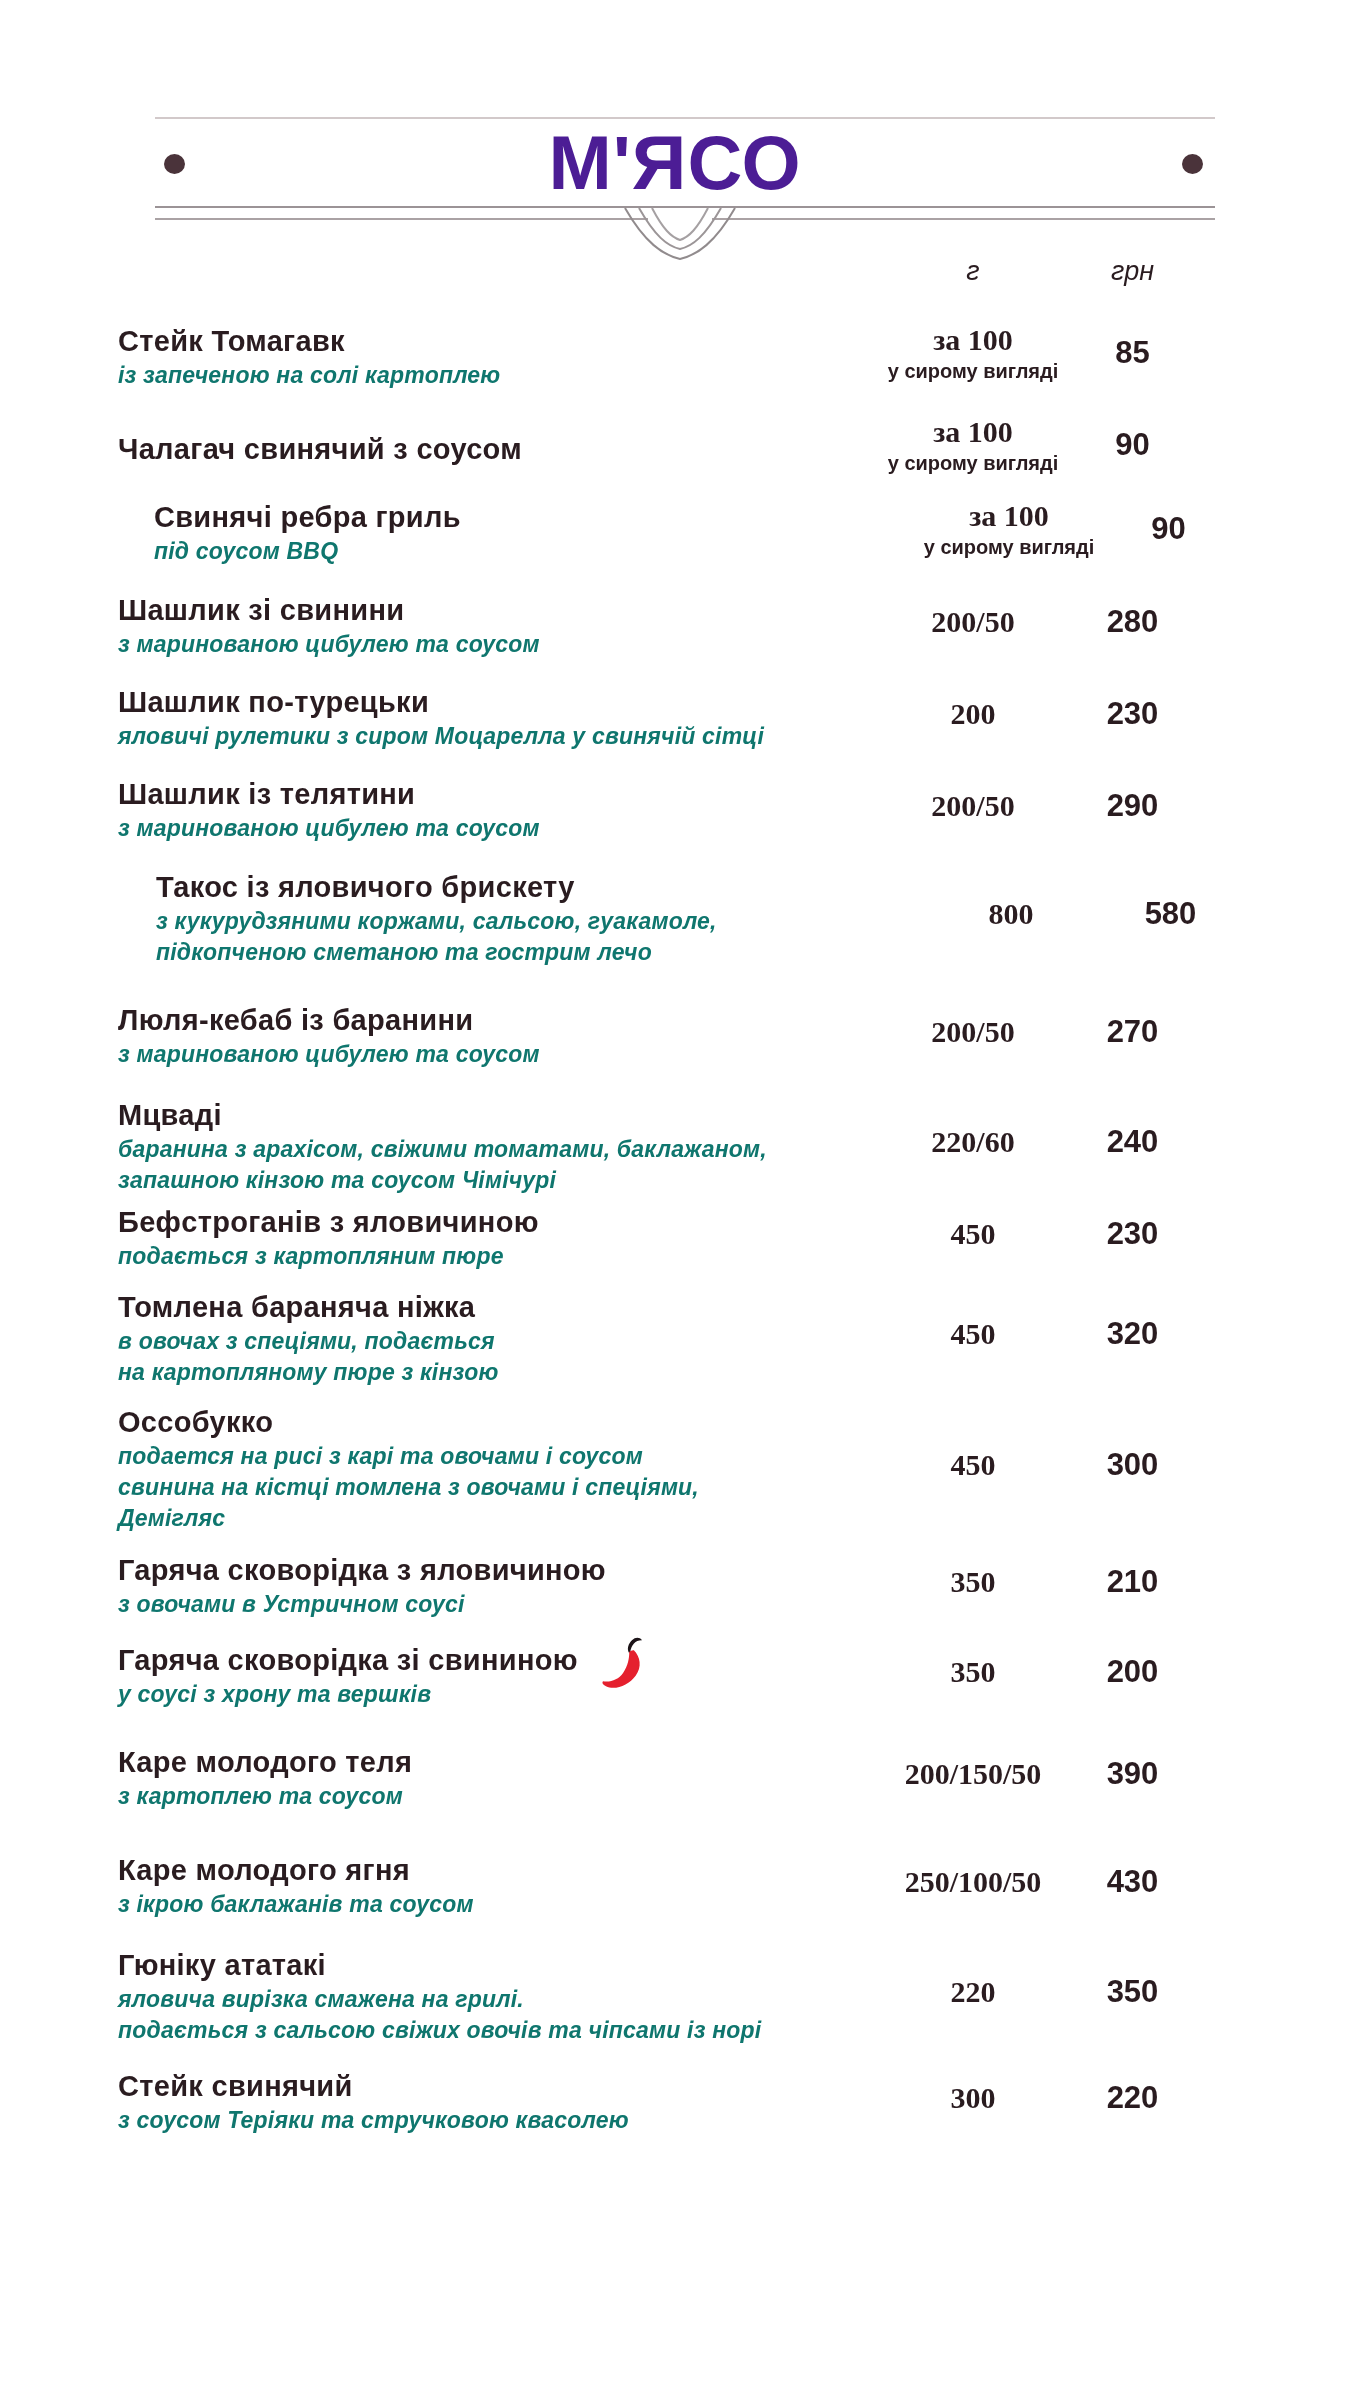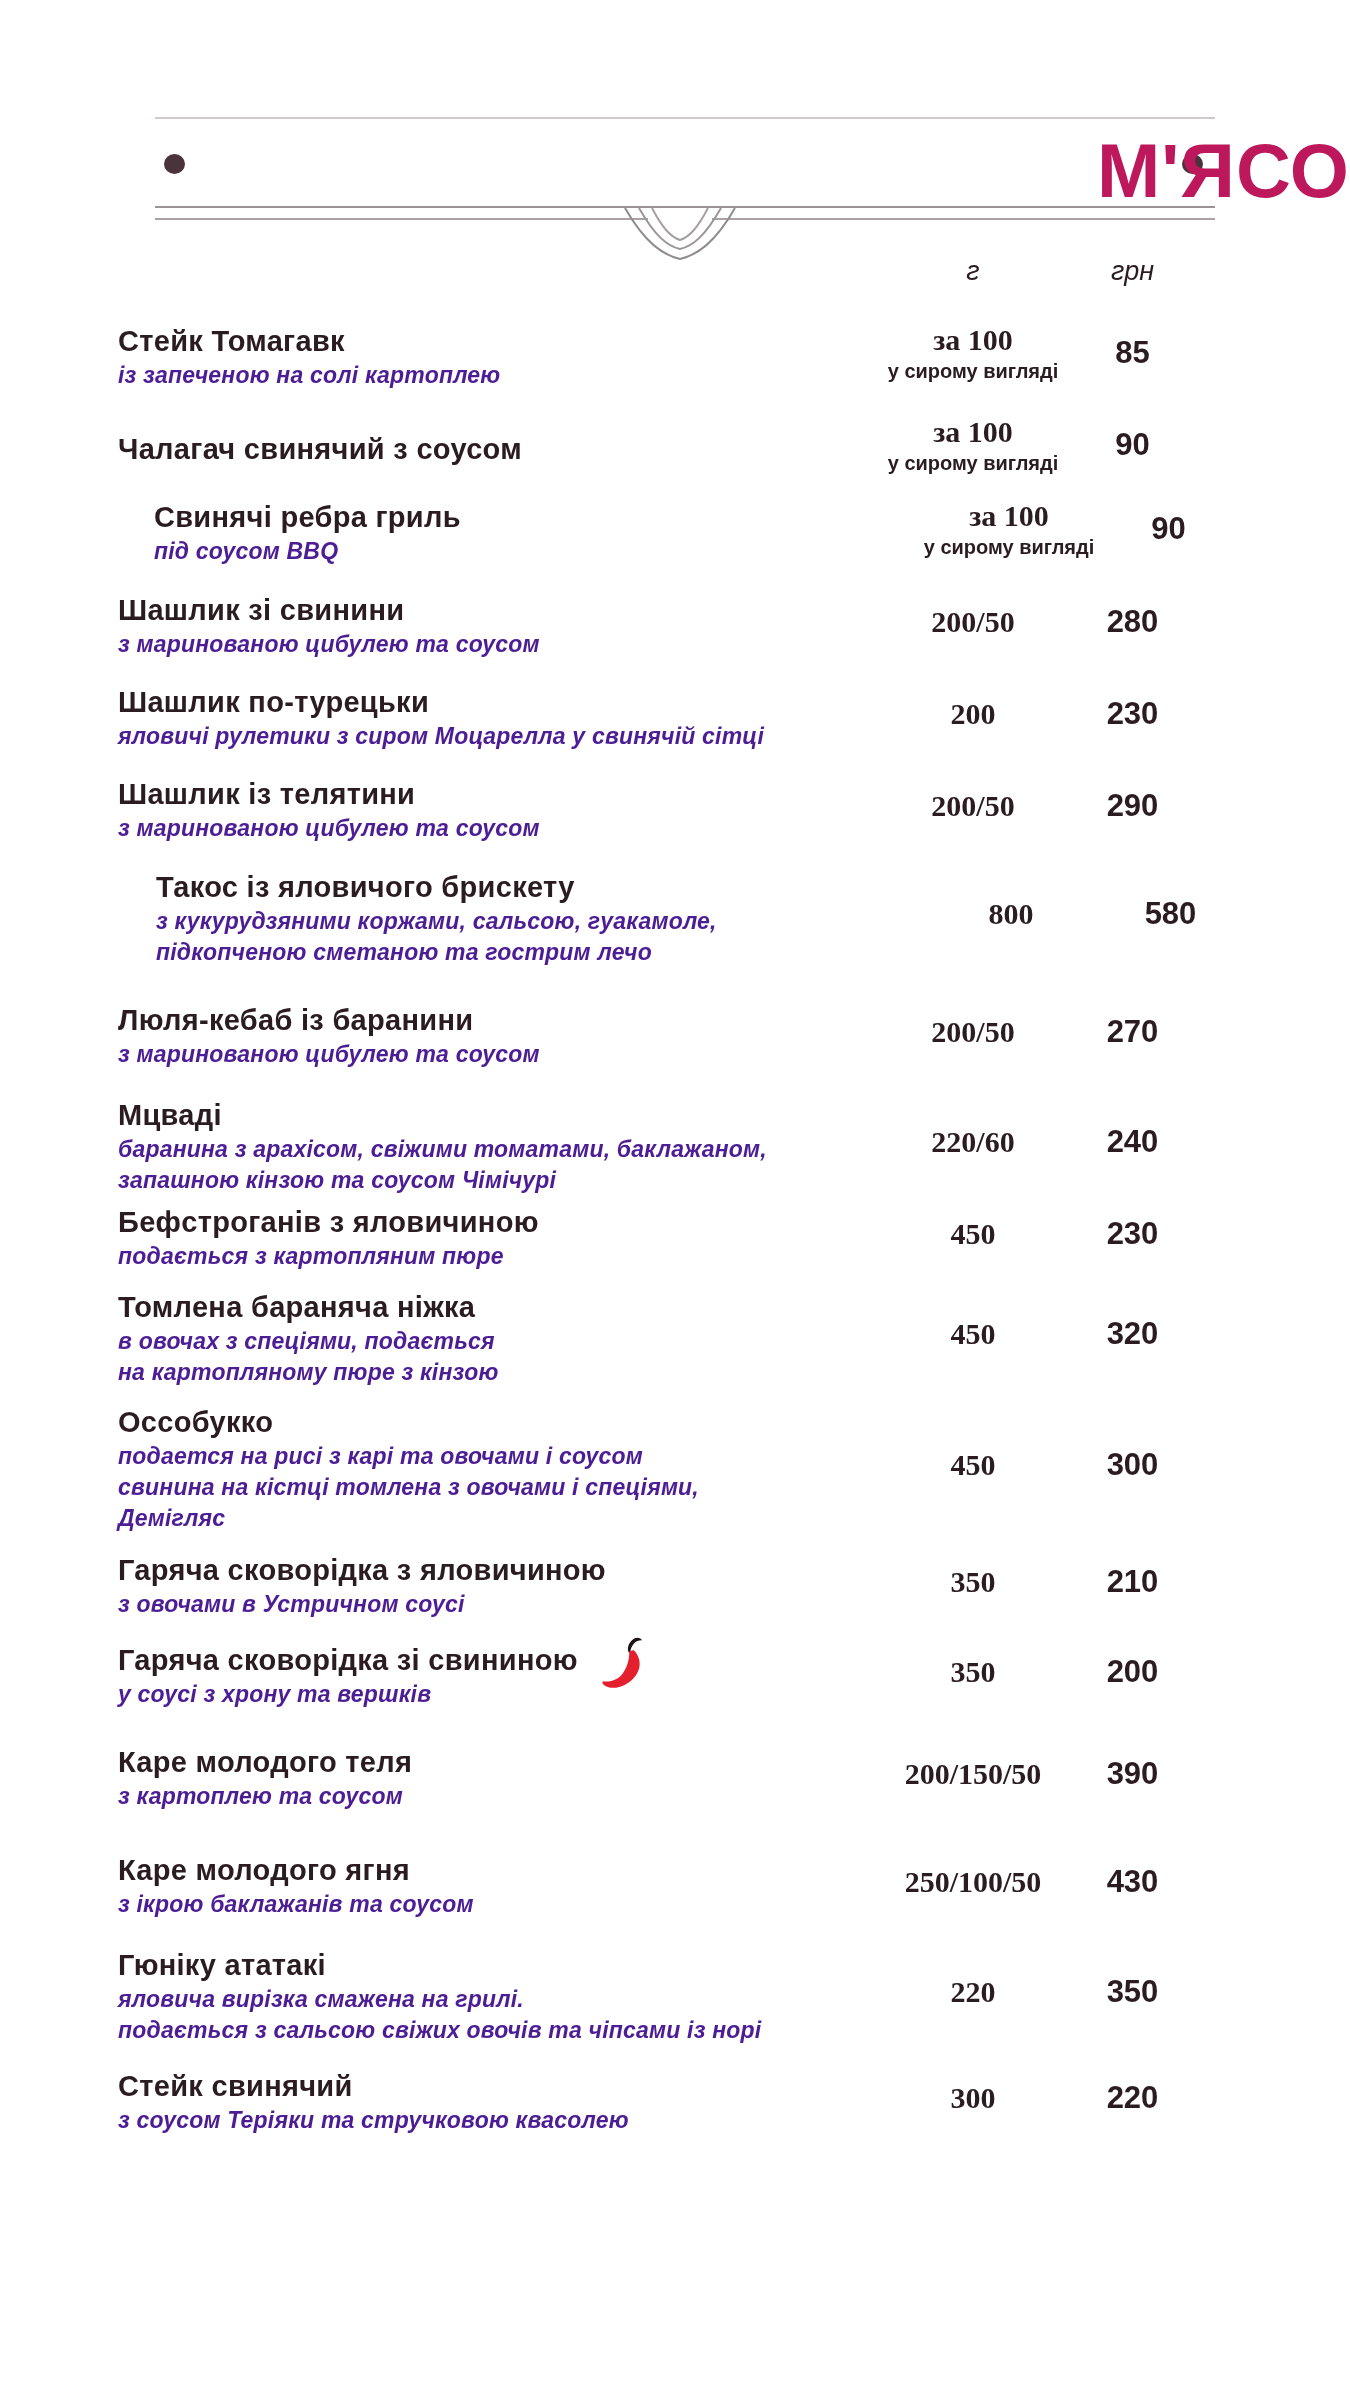--- a/index.html
+++ b/index.html
@@ -11,24 +11,24 @@
     font-family:"Liberation Sans","DejaVu Sans",sans-serif;
     color:#2a1c20;
     overflow:hidden;
   }
   
   .rule-top{position:absolute;left:155px;top:117px;width:1060px;height:2px;background:#d2c9ca;}
   .dot{position:absolute;width:21px;height:20px;border-radius:50%;background:#4a333a;top:154px;}
   .dot.left{left:164px;}
   .dot.right{left:1182px;}
   .page-title{
-    position:absolute;left:0;right:0;top:132px;
-    text-align:right;
+    position:absolute;left:0;right:0;top:124px;
+    text-align:center;
     font-size:76px;line-height:78px;font-weight:bold;
-    letter-spacing:1px;color:#be185d;
+    letter-spacing:1px;color:#4c1d95;
   }
   .rule-a{position:absolute;left:155px;top:206px;width:1060px;height:2px;background:#9b9396;}
   .rule-b{position:absolute;top:218px;height:2px;background:#aaa2a4;}
   .rule-b.l{left:155px;width:493px;}
   .rule-b.r{left:712px;width:503px;}
   .shield{position:absolute;left:613px;top:207px;width:134px;height:58px;}
   .col-head{
     position:absolute;top:256px;
     font-style:italic;font-size:27px;line-height:30px;
     text-align:center;color:#2a1c20;
@@ -38,21 +38,21 @@
   
   .menu{position:absolute;left:0;top:0;width:1350px;height:2400px;}
   .menu-row{position:absolute;left:118px;width:1112px;}
   .name-block{width:710px;}
   .item-name{
     font-size:29px;line-height:38px;font-weight:bold;
     letter-spacing:.3px;color:#2a1c20;white-space:nowrap;
   }
   .item-desc{
     font-size:23px;line-height:31px;font-weight:bold;font-style:italic;
-    letter-spacing:.2px;color:#4c1d95;white-space:nowrap;
+    letter-spacing:.2px;color:#0f766e;white-space:nowrap;
   }
   .portion{
     position:absolute;left:730px;width:250px;top:50%;
     transform:translateY(-50%) translateY(-4px);
     text-align:center;
   }
   .portion-main{font-size:30px;line-height:36px;font-weight:bold;font-family:Liberation Serif, serif;}
   .portion-note{font-size:20px;line-height:26px;font-weight:bold;}
   .price{
     position:absolute;left:942px;width:145px;top:50%;

